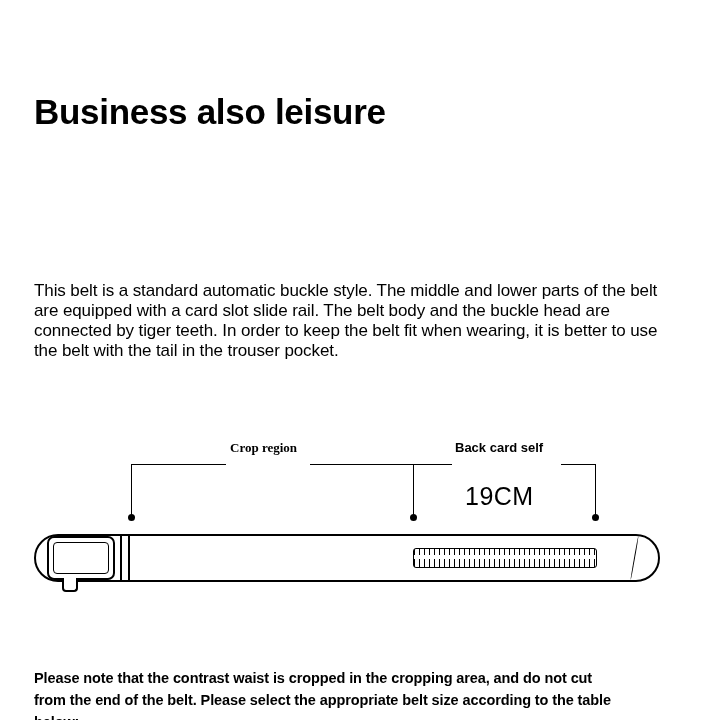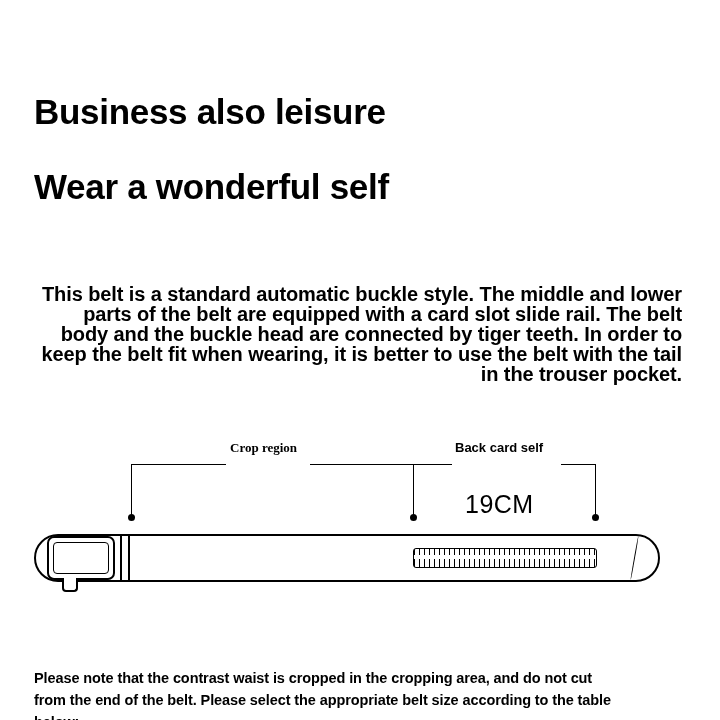--- a/index.html
+++ b/index.html
@@ -41,25 +41,24 @@
     line-height: 44px;
     white-space: nowrap;
   }
 
   
   .intro-paragraph {
     position: absolute;
     left: 34px;
     top: 264px;
     width: 648px;
-    font-size: 20px;
-    font-weight: bold;
+    font-size: 17px;
+    font-weight: normal;
     line-height: 20px;
     letter-spacing: -0.1px;
-    text-align: right;
   }
 
   
   .diagram {
     position: absolute;
     left: 0;
     top: 420px;
     width: 720px;
     height: 200px;
   }
@@ -73,21 +72,20 @@
   .label-slot { left: 455px; top: 440px; }
 
   .dim-value {
     position: absolute;
     left: 465px;
     top: 482px;
     font-size: 25px;
     font-weight: normal;
     letter-spacing: 0.5px;
     white-space: nowrap;
-    margin-top: 8px;
   }
 
   
   .guide-h {
     position: absolute;
     height: 1px;
     background: #000;
   }
   .guide-v {
     position: absolute;
@@ -221,21 +219,20 @@
     letter-spacing: -0.1px;
   }
 </style>
 </head>
 <body>
 
 <div class="page">
 
   <div class="headline-1">Business also leisure</div>
 
-  <div class="headline-2">Wear a wonderful self</div>
 
   <p class="intro-paragraph">This belt is a standard automatic buckle style. The middle and lower parts of the belt are equipped with a card slot slide rail. The belt body and the buckle head are connected by tiger teeth. In order to keep the belt fit when wearing, it is better to use the belt with the tail in the trouser pocket.</p>
 
   <div class="diagram"></div>
 
   <div class="measure-label label-crop">Crop region</div>
 
   <div class="measure-label label-slot">Back card self</div>
 
   <div class="dim-value">19CM</div>

